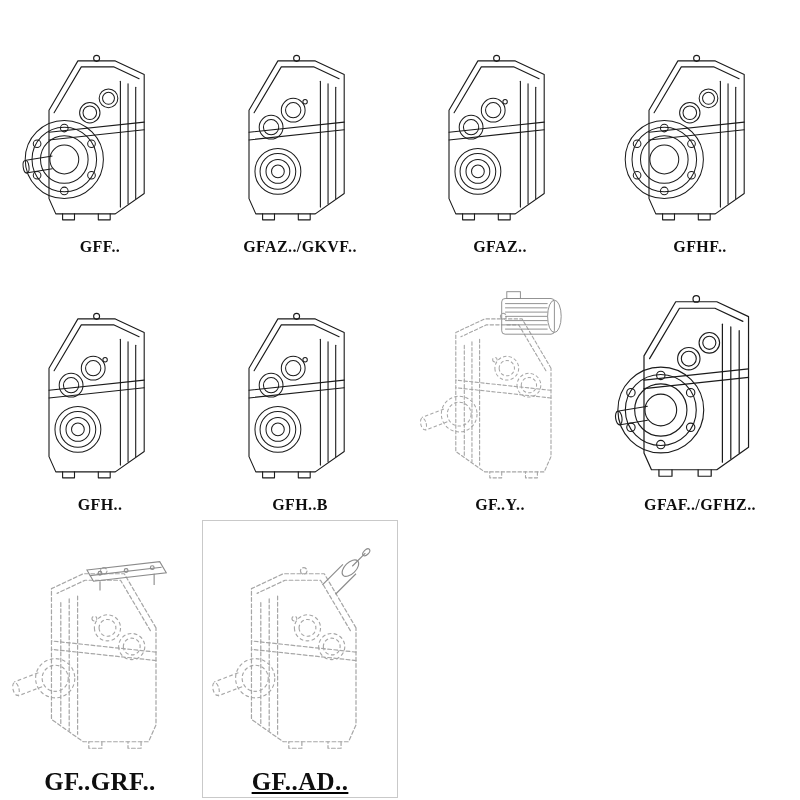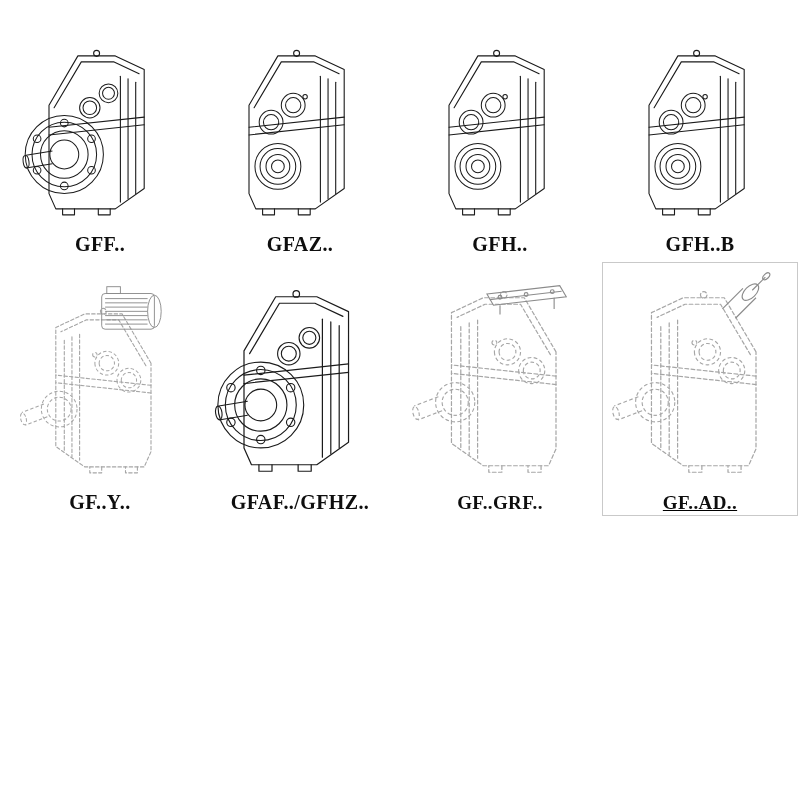--- a/index.html
+++ b/index.html
@@ -31,28 +31,28 @@
     width: 178px;
     height: 204px;
     flex: 0 0 auto;
   }
   .cell.tall svg.drawing {
     width: 190px;
     height: 224px;
   }
   figcaption.label {
     font-weight: bold;
-    font-size: 20px;
+    font-size: 16px;
     letter-spacing: 0.4px;
     color: #0e0e0e;
     margin-top: 2px;
     text-align: center;
     white-space: nowrap;
   }
-  figcaption.label.lg { font-size: 19px; }
+  figcaption.label.lg { font-size: 25px; }
   .solid { color: #1b1b1b; }
   .faint { color: #a6a6a6; }
   .cell.boxed { outline: 1px solid #c9c9c9; outline-offset: -3px; text-decoration: underline; }
   .defs-holder {
     position: absolute;
     width: 0; height: 0;
     overflow: hidden;
   }
 </style>
 </head>
@@ -167,30 +167,46 @@
   <figure class="cell">
     <svg class="drawing solid" viewBox="0 0 200 240">
       <use href="#gbody"></use>
         <use href="#gtwin2"></use>
         <use href="#gflange"></use>
         <use href="#gshaft"></use>
     </svg>
     <figcaption class="label">GFF..</figcaption>
   </figure>
 
+  <figure class="cell">
+    <svg class="drawing solid" viewBox="0 0 200 240">
+      <use href="#gbody"></use>
+        <use href="#gtwin"></use>
+        <use href="#gbore"></use>
+    </svg>
+    <figcaption class="label">GFAZ../GKVF..</figcaption>
+  </figure>
 
   <figure class="cell">
     <svg class="drawing solid" viewBox="0 0 200 240">
       <use href="#gbody"></use>
         <use href="#gtwin"></use>
         <use href="#gbore"></use>
     </svg>
     <figcaption class="label">GFAZ..</figcaption>
   </figure>
 
+  <figure class="cell">
+    <svg class="drawing solid" viewBox="0 0 200 240">
+      <use href="#gbody"></use>
+        <use href="#gtwin2"></use>
+        <use href="#gflange"></use>
+    </svg>
+    <figcaption class="label">GFHF..</figcaption>
+  </figure>
 
   <figure class="cell">
     <svg class="drawing solid" viewBox="0 0 200 240">
       <use href="#gbody"></use>
         <use href="#gtwin"></use>
         <use href="#gbore"></use>
     </svg>
     <figcaption class="label">GFH..</figcaption>
   </figure>
 

